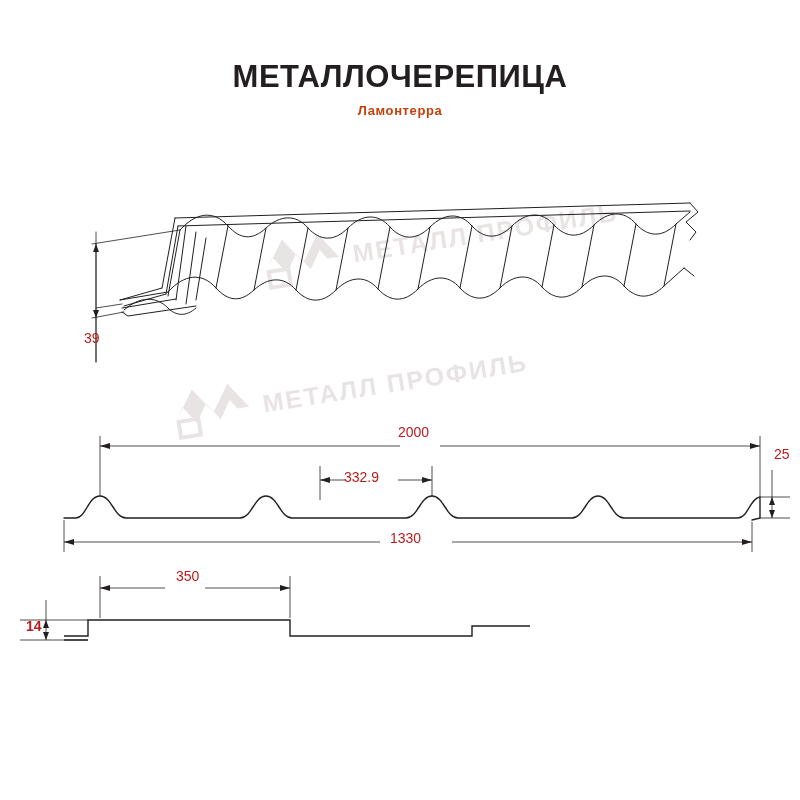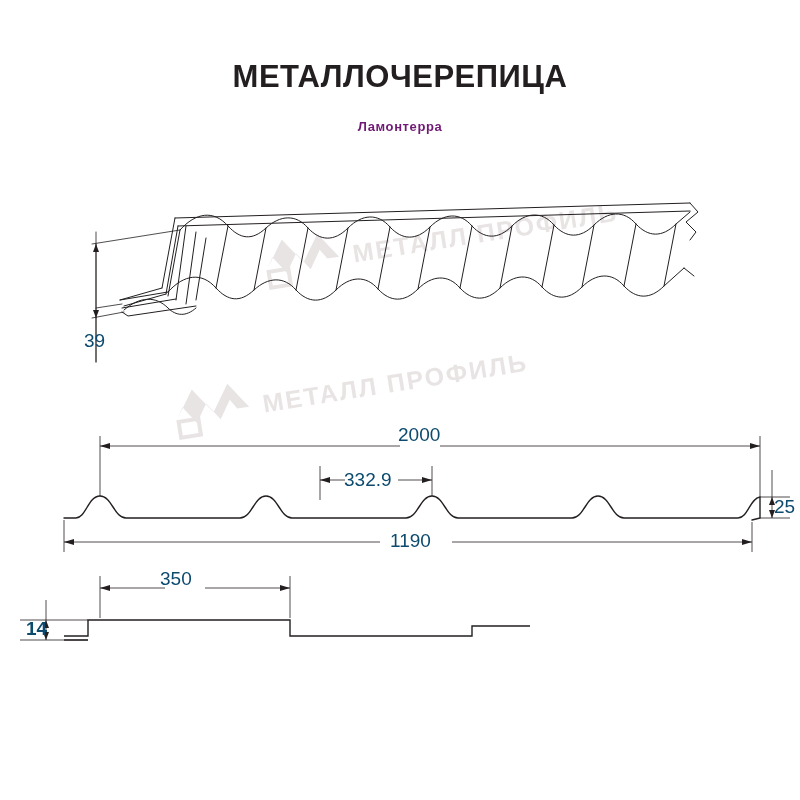--- a/index.html
+++ b/index.html
@@ -33,27 +33,27 @@
     font-size: 31px;
     font-weight: bold;
     letter-spacing: 0.5px;
     color: #231f20;
     line-height: 1.1;
   }
   .title-sub {
     font-size: 13px;
     font-weight: bold;
     letter-spacing: 0.6px;
-    color: #701a75;
-    margin-top: 25px;
+    color: #c2410c;
+    margin-top: 9px;
   }
   .dim-label {
     position: absolute;
-    font-size: 19px;
-    color: #0c4a6e;
+    font-size: 14px;
+    color: #b91c1c;
     white-space: nowrap;
   }
 </style>
 </head>
 <body>
 
 <div class="title-block">
   <div class="title-main">МЕТАЛЛОЧЕРЕПИЦА</div>
   <div class="title-sub">Ламонтерра</div>
 </div>
@@ -236,19 +236,19 @@
   </g>
 
 </svg>
 
 <div class="dim-label" style="left:84px; top:330px;">39</div>
 
 <div class="dim-label" style="left:398px; top:424px;">2000</div>
 
 <div class="dim-label" style="left:344px; top:469px;">332.9</div>
 
-<div class="dim-label" style="left:390px; top:530px;">1190</div>
-
-<div class="dim-label" style="left:774px; top:496px;text-align:center;">25</div>
-
-<div class="dim-label" style="left:160px; top:568px;">350</div>
+<div class="dim-label" style="left:390px; top:530px;">1330</div>
+
+<div class="dim-label" style="left:774px; top:446px;text-align:center;">25</div>
+
+<div class="dim-label" style="left:176px; top:568px;">350</div>
 
 <div class="dim-label" style="left:26px; top:618px;font-weight:bold;">14</div>
 
 </body></html>

